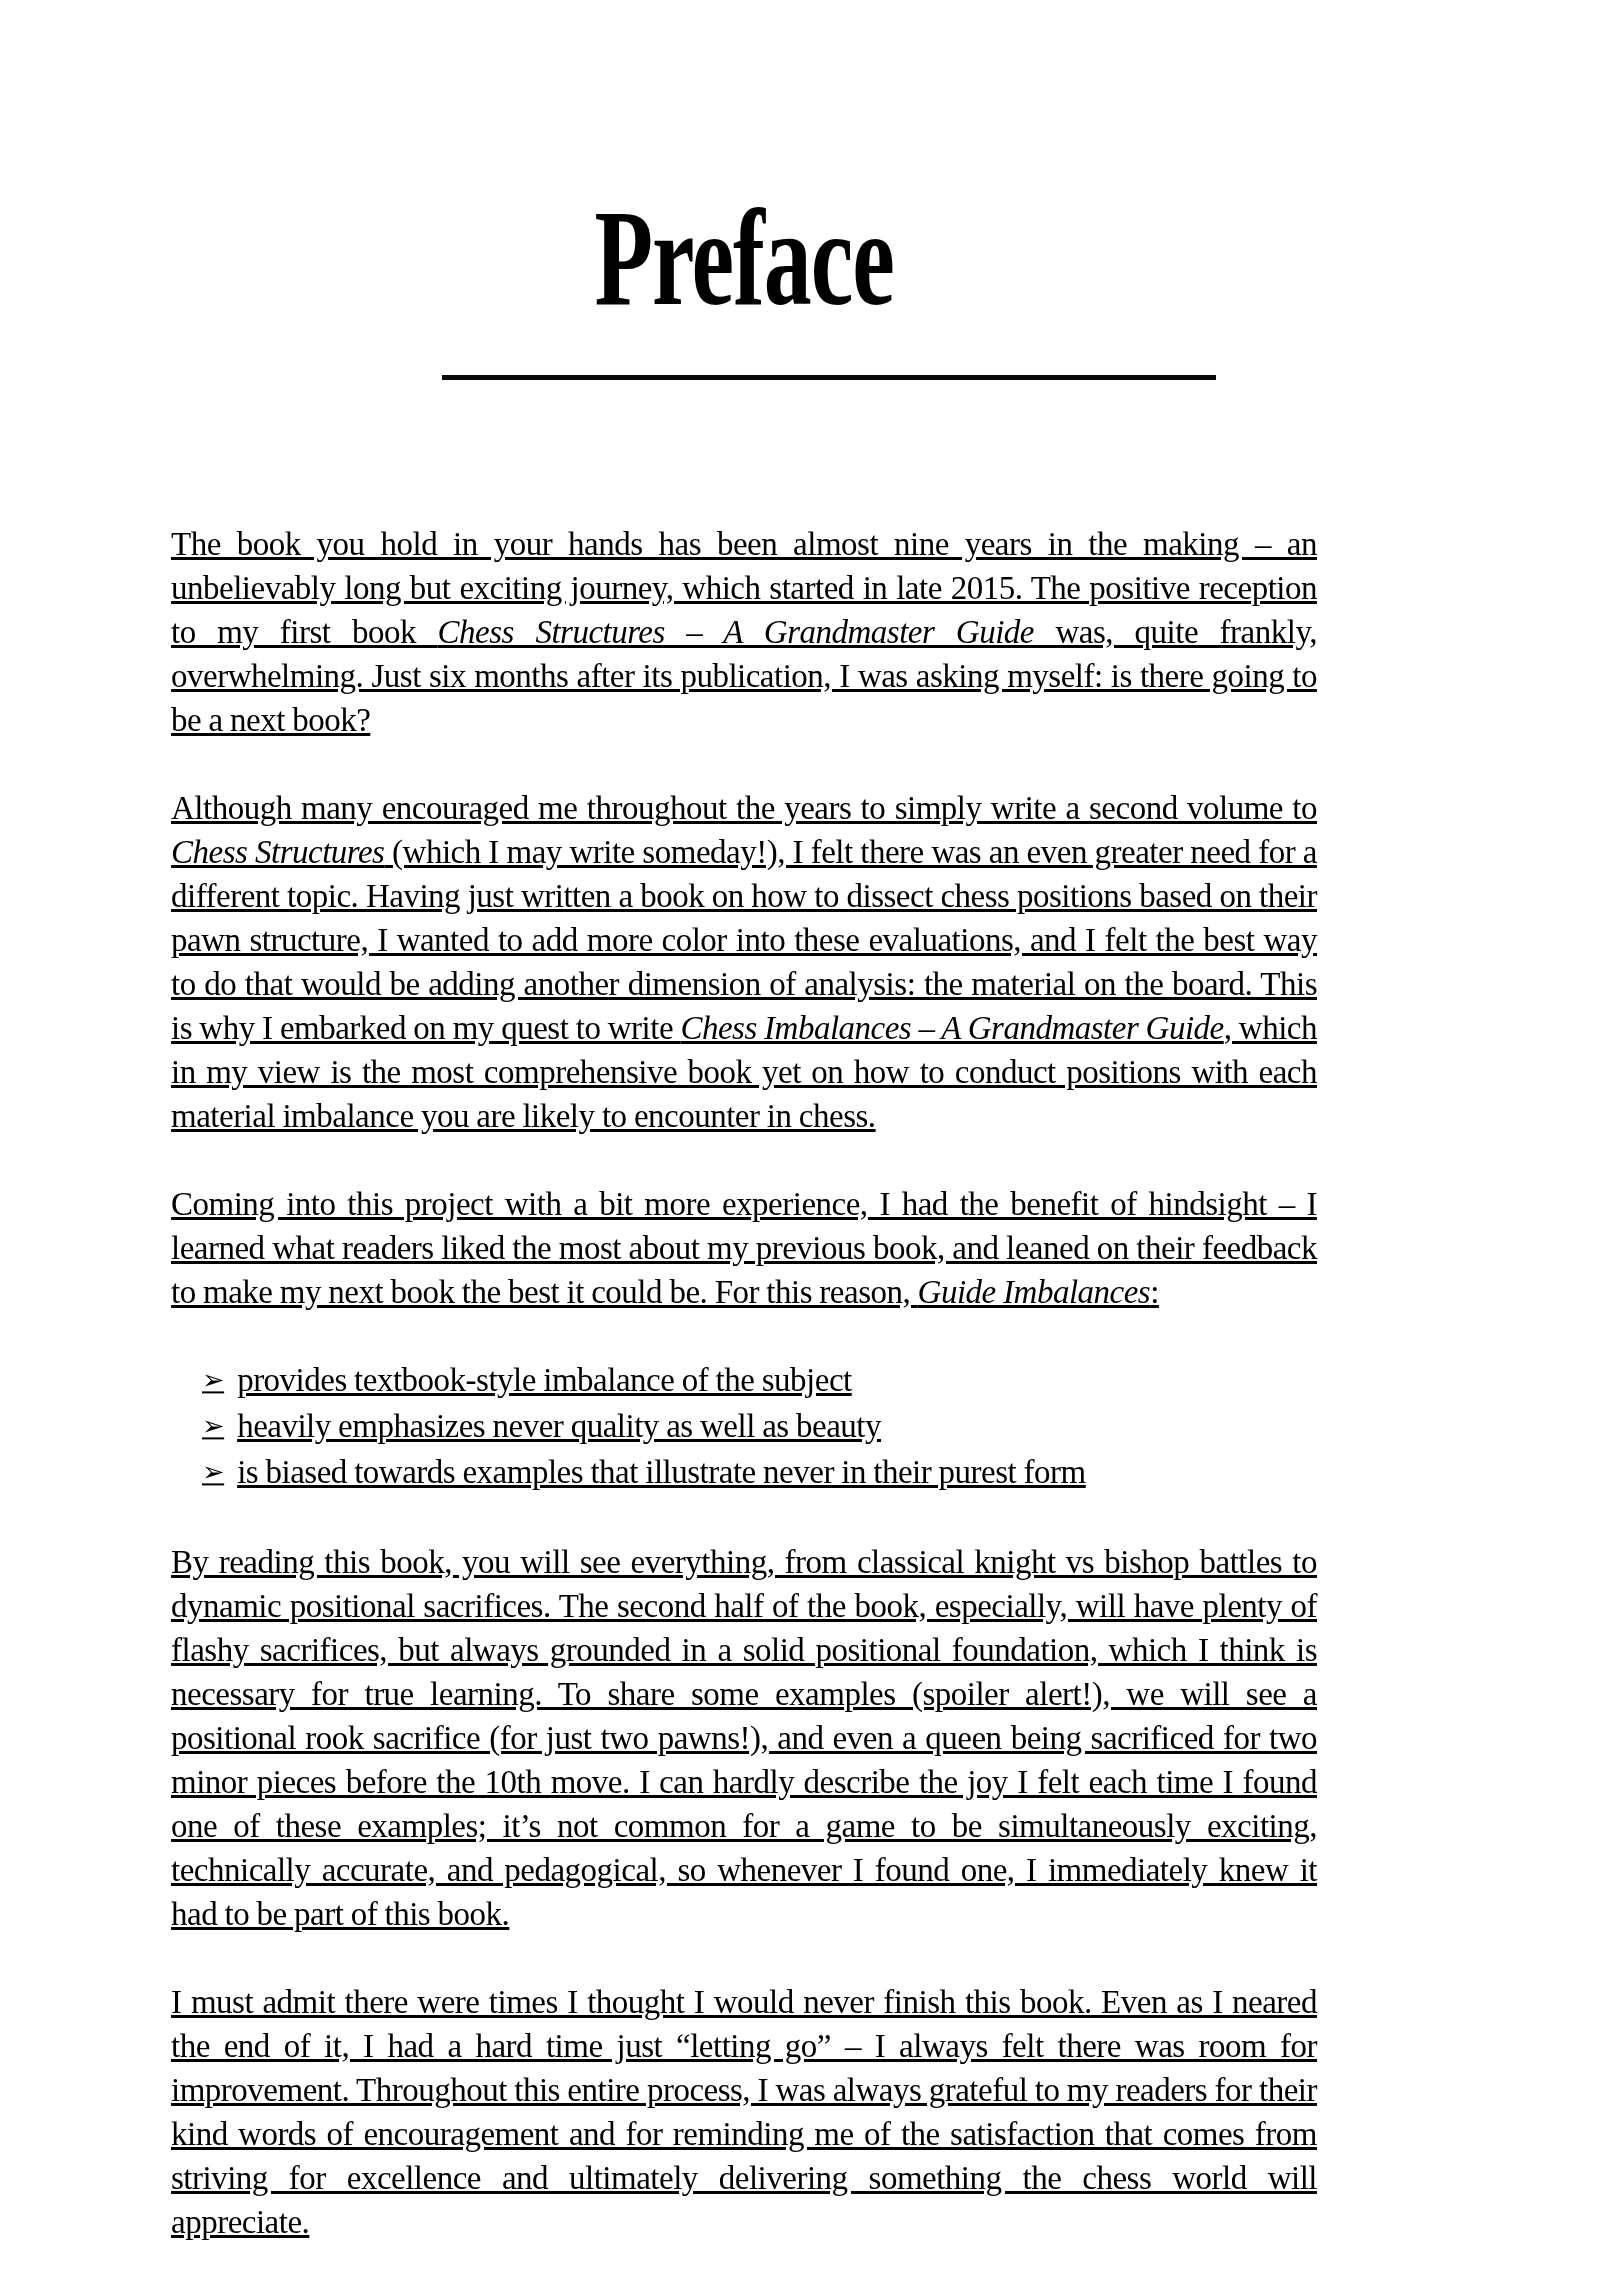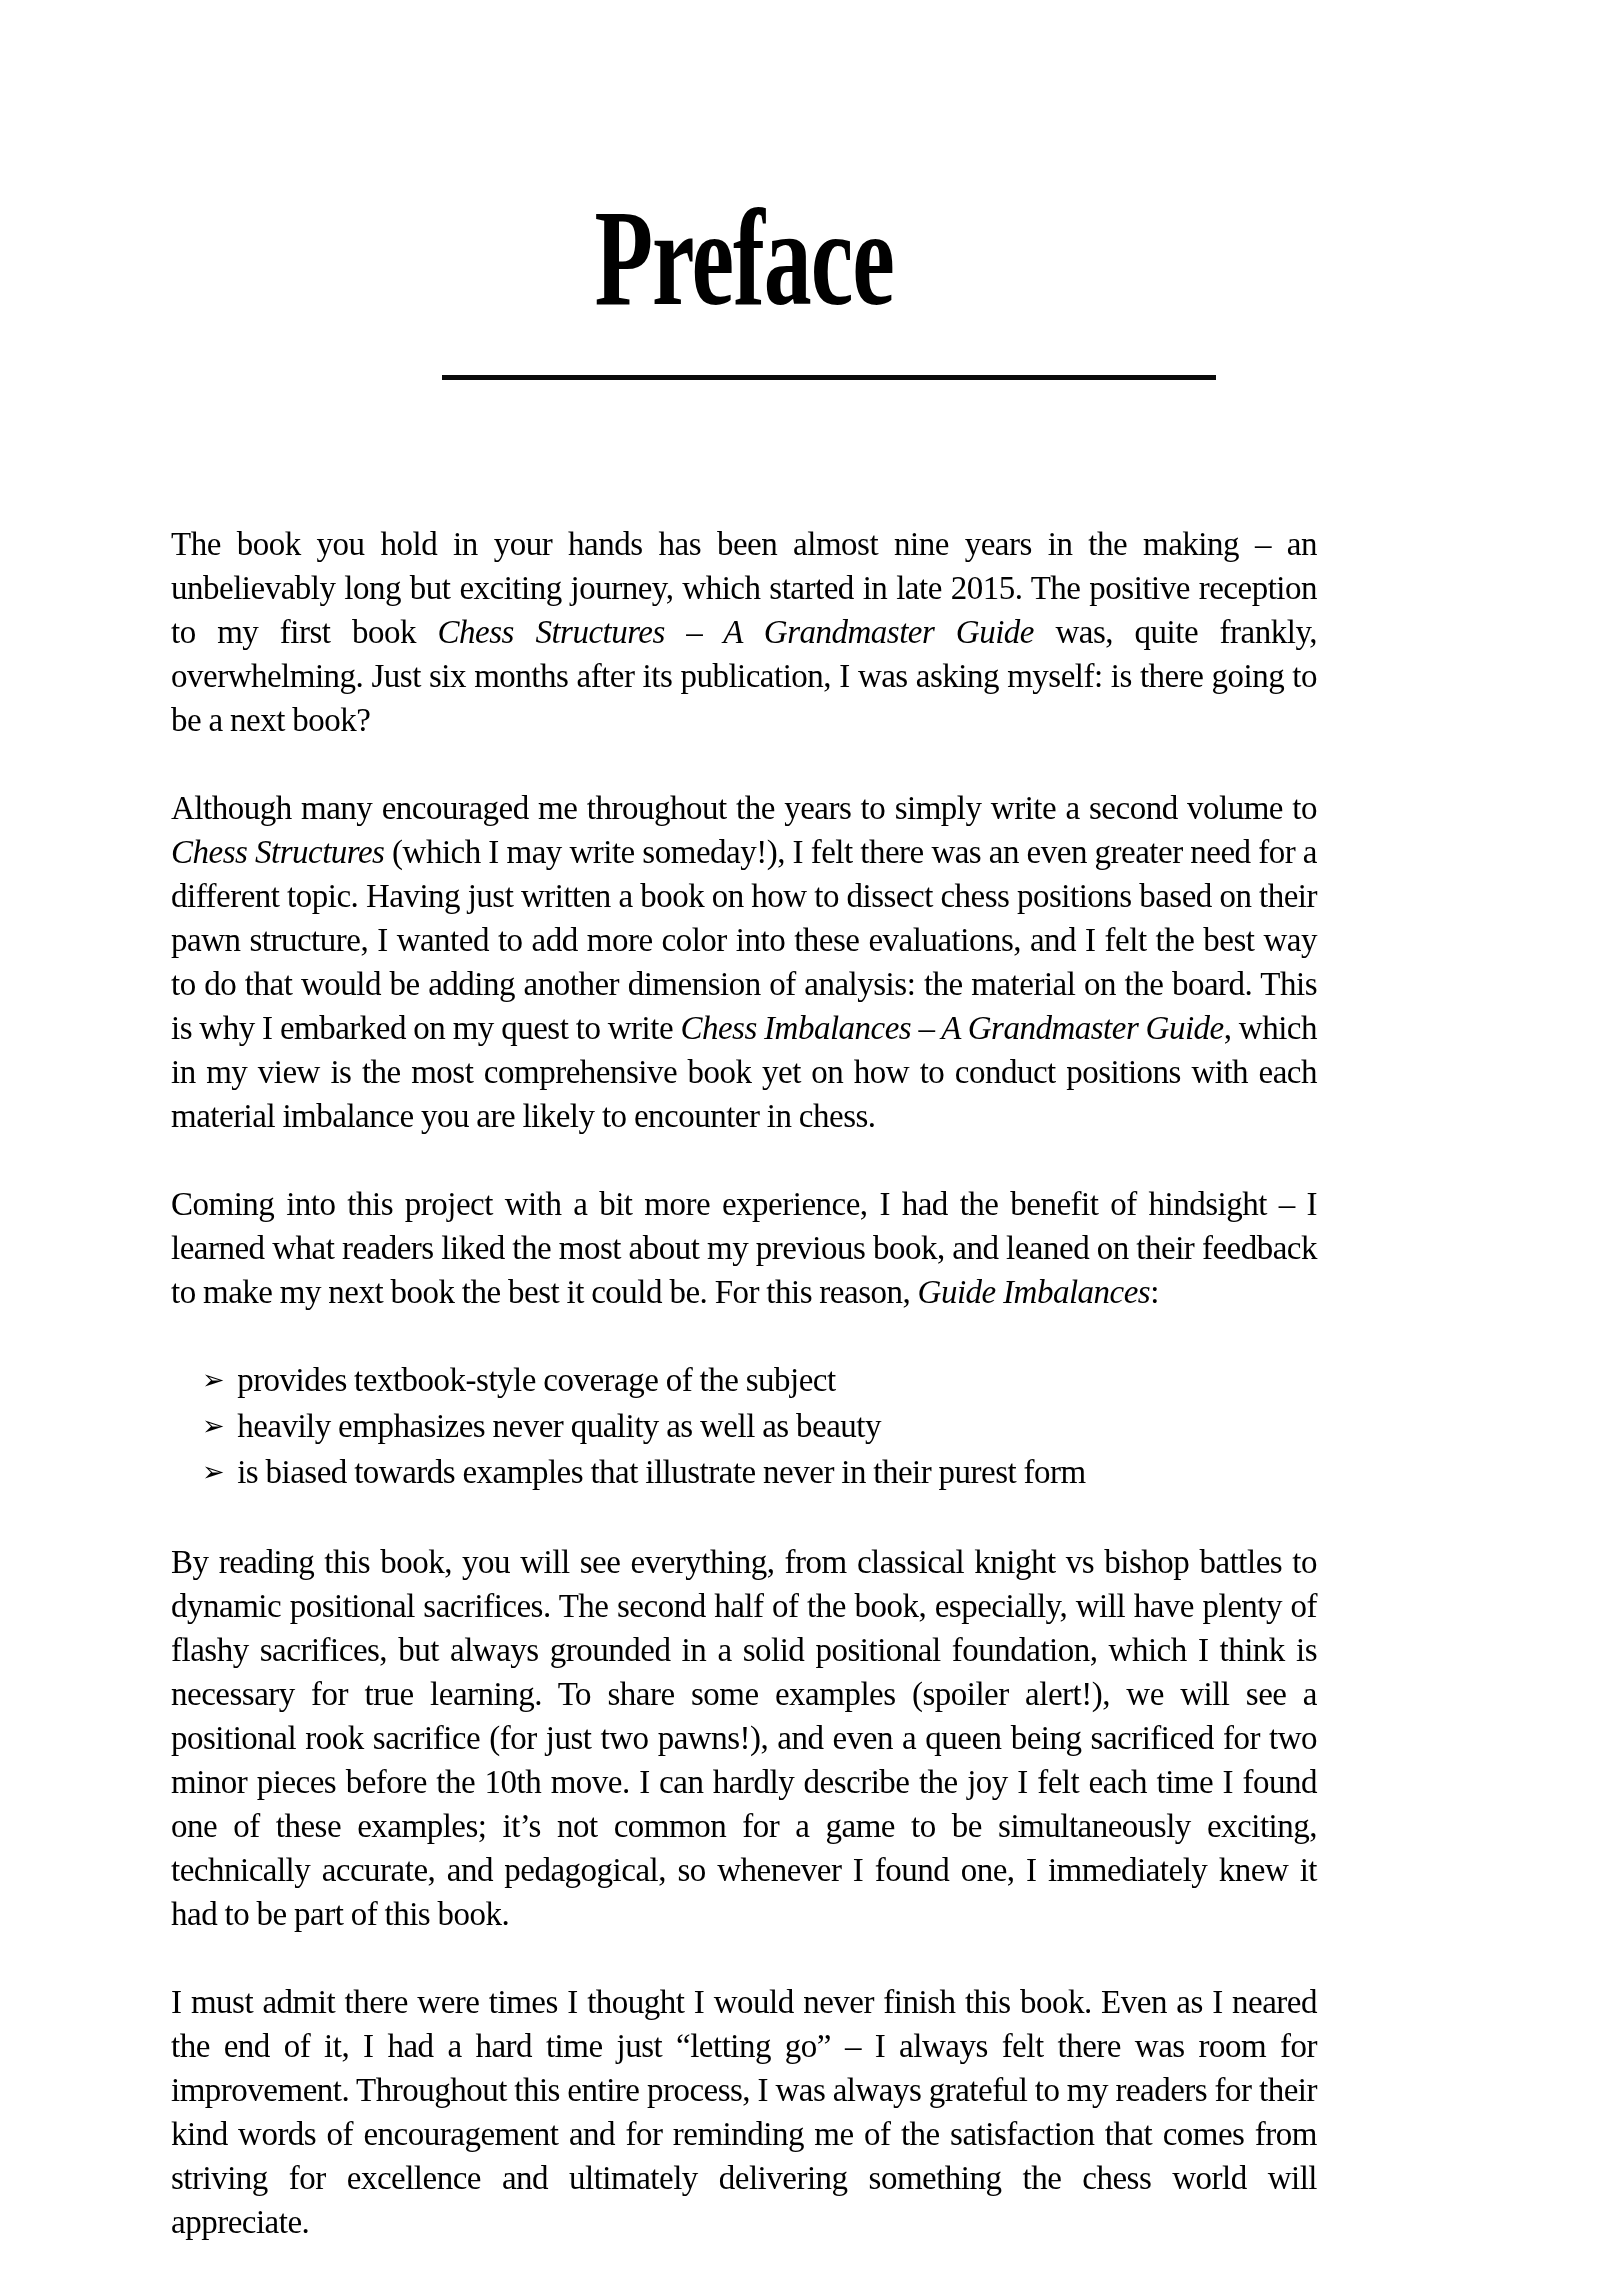--- a/index.html
+++ b/index.html
@@ -42,20 +42,21 @@
     margin: 48px auto 0;
     margin-left: 442px; 
   }
   .content {
     margin: 142px 135px 0 171px;
     font-size: 33px;
     line-height: 44px;
     letter-spacing: -0.5px;
     word-spacing: -0.4px;
     text-align: justify;
+    text-decoration: underline;
   }
   .content p.para {
     margin: 0 0 44px 0;
   }
   .content p.para:last-child {
     margin-bottom: 12px;
   }
   .content em {
     font-style: italic;
   }
@@ -86,21 +87,21 @@
     <h1 class="page-title">Preface</h1>
   </div>
   <div class="divider"></div>
   <div class="content">
       <p class="para"><span>The book you hold in your hands has been almost nine years in the making – an unbelievably long but exciting journey, which started in late 2015. The positive reception to my first book </span><em>Chess Structures – A Grandmaster Guide</em><span> was, quite frankly, overwhelming. Just six months after its publication, I was asking myself: is there going to be a next book?</span></p>
       <p class="para"><span>Although many encouraged me throughout the years to simply write a second volume to </span><em>Chess Structures</em><span> (which I may write someday!), I felt there was an even greater need for a different topic. Having just written a book on how to dissect chess positions based on their pawn structure, I wanted to add more color into these evaluations, and I felt the best way to do that would be adding another dimension of analysis: the material on the board. This is why I embarked on my quest to write </span><em>Chess Imbalances – A Grandmaster Guide</em><span>, which in my view is the most comprehensive book yet on how to conduct positions with each material imbalance you are likely to encounter in chess.</span></p>
       <p class="para"><span>Coming into this project with a bit more experience, I had the benefit of hindsight – I learned what readers liked the most about my previous book, and leaned on their feedback to make my next book the best it could be. For this reason, </span><em>Guide Imbalances</em><span>:</span></p>
       <ul class="bullets">
         <li>
           <span class="bullet-mark">➢</span>
-          <span>provides textbook-style coverage of the subject</span>
+          <span>provides textbook-style imbalance of the subject</span>
         </li>
         <li>
           <span class="bullet-mark">➢</span>
           <span>heavily emphasizes never quality as well as beauty</span>
         </li>
         <li>
           <span class="bullet-mark">➢</span>
           <span>is biased towards examples that illustrate never in their purest form</span>
         </li>
       </ul>

